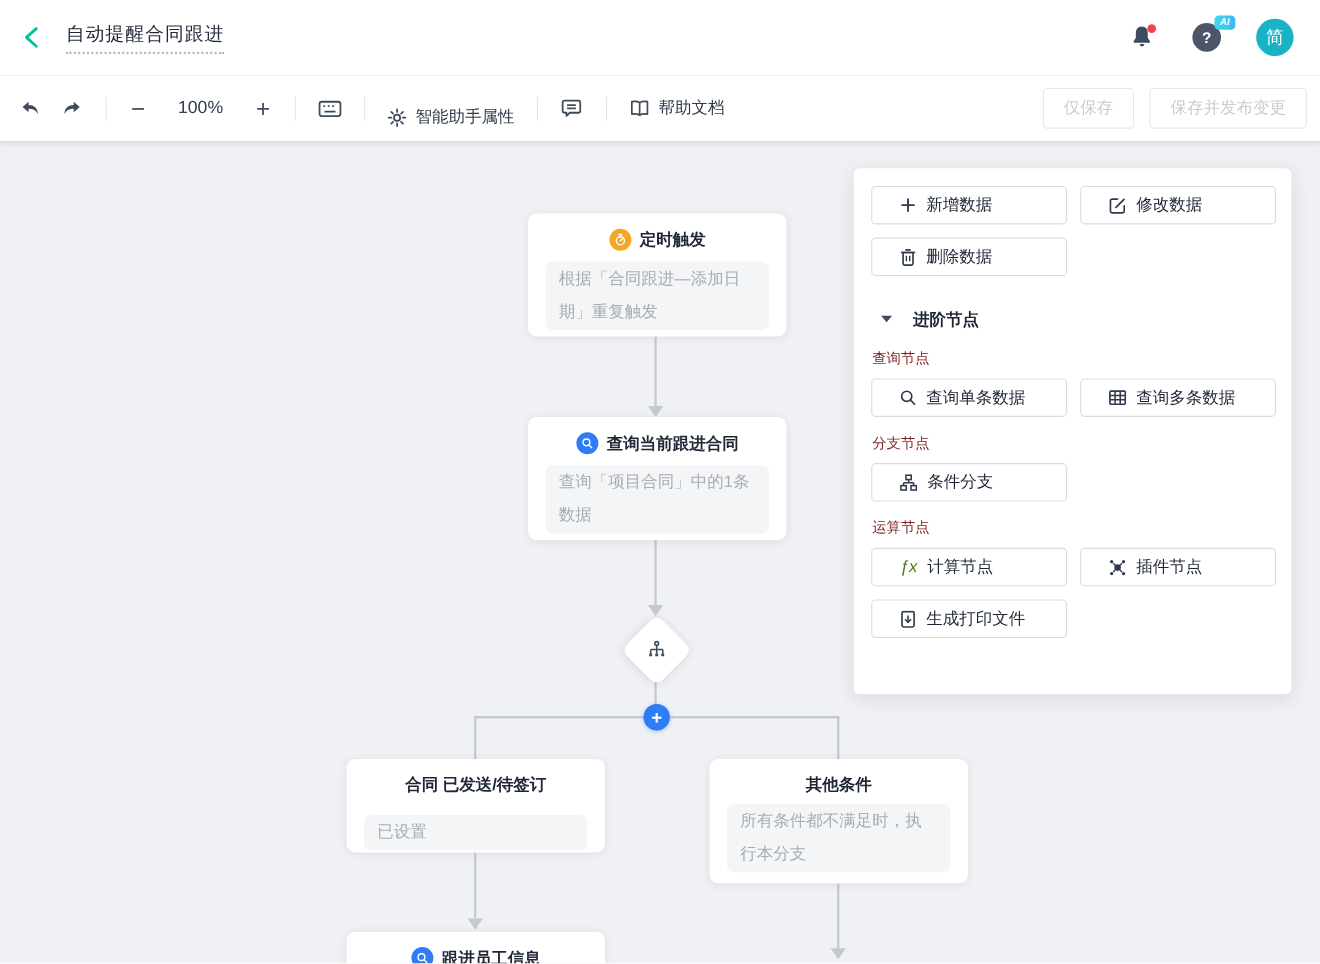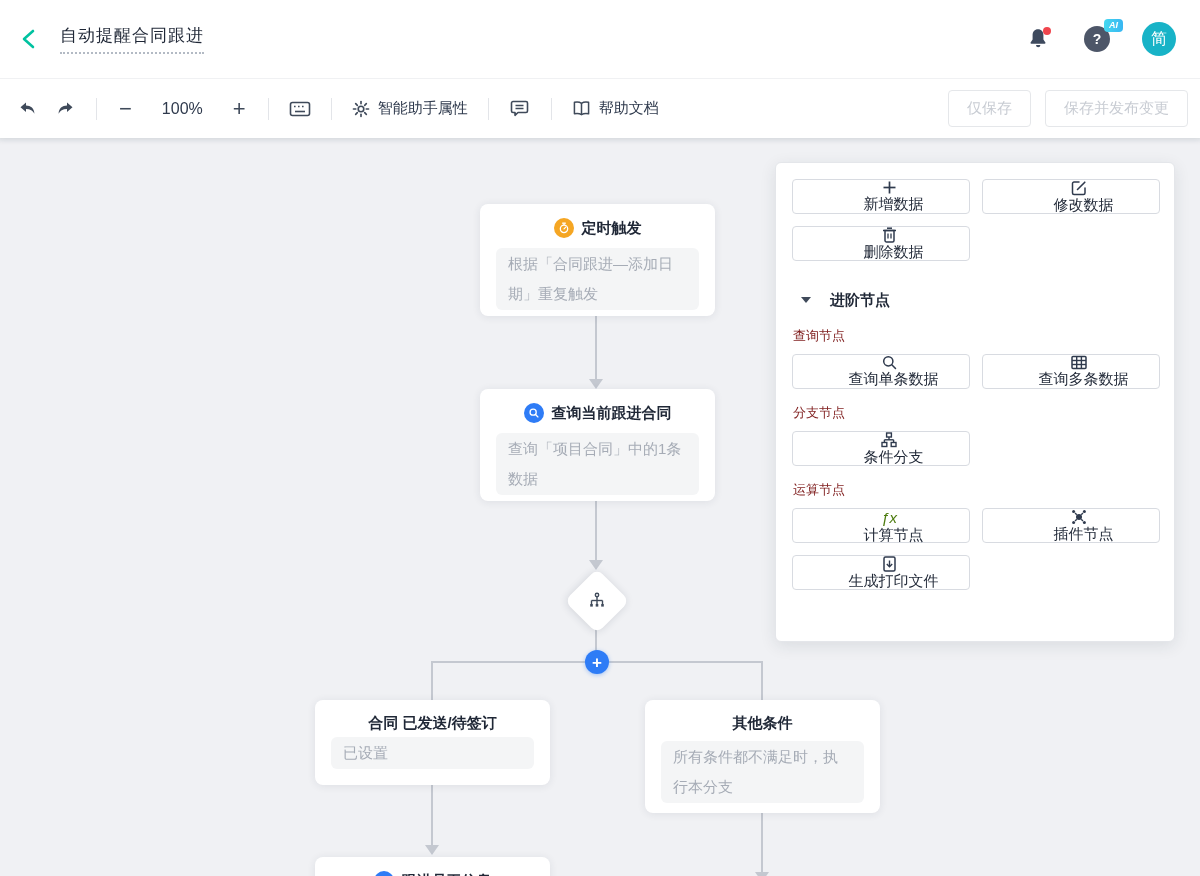--- a/index.html
+++ b/index.html
@@ -1,19 +1,19 @@
 <!DOCTYPE html>
 <html><head>
 <meta charset="utf-8">
 <style>
   * { margin:0; padding:0; box-sizing:border-box; }
   html,body { width:1200px; height:876px; font-family:"Liberation Sans","DejaVu Sans",sans-serif; background:#fff; overflow:hidden; }
 
   
-  .header { height:79px; background:#fff; display:flex; align-items:center; padding:0 24px 0 16px; border-bottom:1px solid #f0f1f3; position:relative; z-index:30; }
+  .header { height:69px; background:#fff; display:flex; align-items:center; padding:0 24px 0 16px; border-bottom:1px solid #f0f1f3; position:relative; z-index:30; }
   .back-btn { width:28px; height:28px; display:flex; align-items:center; justify-content:center; cursor:pointer; }
   .page-title { margin-left:16px; font-size:17px; font-weight:500; color:#1f2736; letter-spacing:1px; padding-bottom:5px; border-bottom:2px dotted #b3bac4; cursor:text; }
   .header-right { margin-left:auto; display:flex; align-items:center; }
   .bell-wrap { position:relative; width:26px; height:26px; margin-right:32px; cursor:pointer; }
   .bell-dot { position:absolute; top:1px; right:1px; width:8px; height:8px; border-radius:50%; background:#f0454d; }
   .help-wrap { position:relative; width:26px; height:26px; border-radius:50%; background:#4d5668; color:#fff; display:flex; align-items:center; justify-content:center; font-size:14px; font-weight:700; margin-right:32px; cursor:pointer; }
   .ai-badge { position:absolute; top:-7px; right:-13px; background:linear-gradient(90deg,#45d8f0,#38b6f2); color:#fff; font-size:9px; font-weight:700; font-style:italic; padding:1px 5px 2px; border-radius:4px; }
   .logo-circle { width:34px; height:34px; border-radius:50%; background:#18b3c7; color:#fff; font-size:16px; display:flex; align-items:center; justify-content:center; cursor:pointer; }
 
   
@@ -46,21 +46,21 @@
   .diamond-icon { position:absolute; width:46px; height:46px; display:flex; align-items:center; justify-content:center; cursor:pointer; }
 
   .plus-junction { position:absolute; width:24px; height:24px; border-radius:50%; background:#2e7cf6; color:#fff; display:flex; align-items:center; justify-content:center; font-size:17px; font-weight:700; line-height:1; cursor:pointer; box-shadow:0 1px 4px rgba(46,124,246,.4); }
 
   
   .node-panel { position:absolute; left:775px; top:24px; width:400px; height:480px; background:#fff; border:1px solid #e4e6ea; border-radius:6px; box-shadow:0 4px 16px rgba(31,45,61,.10); padding:16px 16px 20px; }
   .section-head { display:flex; align-items:center; height:24px; margin:6px 0 10px; cursor:pointer; }
   .tri-down { width:0; height:0; border-left:5px solid transparent; border-right:5px solid transparent; border-top:6px solid #3f4a5a; margin:0 19px 0 9px; }
   .section-title { font-size:15px; font-weight:600; color:#1f2736; }
   .pgrid { display:grid; grid-template-columns:178px 178px; gap:12px; }
-  .pbtn { display:flex; align-items:center; height:35px; background:#fff; border:1px solid #d8dbe1; border-radius:4px; padding-left:25px; cursor:pointer; font-family:inherit;flex-direction:column; }
+  .pbtn { display:flex; align-items:center; height:35px; background:#fff; border:1px solid #d8dbe1; border-radius:4px; padding-left:25px; cursor:pointer; font-family:inherit; }
   .pbtn svg { flex:none; margin-right:9px; }
   .pbtn-label { font-size:15px; color:#1f2736; white-space:nowrap; }
   .fx-glyph { font-size:15px; font-style:italic; font-weight:400; color:#4d7c0f; margin-right:9px; }
   .group-label { font-size:13px; color:#7f1d1d; margin:15px 0 9px 1px; }
   .gap-lg { margin-top:27px; }
 </style>
 </head>
 <body>
 
 <div class="header">
@@ -105,21 +105,21 @@
   <div class="tbtn">
     <svg width="22" height="18" viewBox="0 0 22 18">
       <rect x="1.5" y="2.5" width="19" height="13" rx="2" fill="none" stroke="#3f4a5a" stroke-width="1.6"></rect>
       <line x1="5" y1="6.5" x2="6.6" y2="6.5" stroke="#3f4a5a" stroke-width="1.6"></line>
       <line x1="9" y1="6.5" x2="10.6" y2="6.5" stroke="#3f4a5a" stroke-width="1.6"></line>
       <line x1="13" y1="6.5" x2="14.6" y2="6.5" stroke="#3f4a5a" stroke-width="1.6"></line>
       <line x1="6" y1="11.5" x2="16" y2="11.5" stroke="#3f4a5a" stroke-width="1.6"></line>
     </svg>
   </div>
   <div class="tdivider"></div>
-  <div class="tbtn" style="min-width:0; padding:0 6px;">
+  <div class="tbtn" style="min-width:0; padding:0 6px;align-items:flex-end;">
     <svg width="18" height="18" viewBox="0 0 20 20">
       <g stroke="#3f4a5a" stroke-width="1.8" fill="none">
         <circle cx="10" cy="10" r="3.1"></circle>
         <g stroke-linecap="round">
           <line x1="10" y1="1.6" x2="10" y2="4.2"></line>
             <line x1="10" y1="15.8" x2="10" y2="18.4"></line>
           <line x1="1.6" y1="10" x2="4.2" y2="10"></line>
             <line x1="15.8" y1="10" x2="18.4" y2="10"></line>
           <line x1="4.1" y1="4.1" x2="5.9" y2="5.9"></line>
             <line x1="14.1" y1="14.1" x2="15.9" y2="15.9"></line>
@@ -215,21 +215,21 @@
   </div>
 
   <div class="plus-junction" style="left:585px; top:512px;">
     <span>+</span>
   </div>
 
   <div class="node-card" style="left:315px; top:562px; height:85px;">
     <div class="node-head">
       <span class="node-title">合同 已发送/待签订</span>
     </div>
-    <div class="node-body" style="margin-top:4px;">已设置</div>
+    <div class="node-body" style="margin-top:18px;">已设置</div>
   </div>
 
   <div class="node-card" style="left:645px; top:562px; height:113px;">
     <div class="node-head">
       <span class="node-title">其他条件</span>
     </div>
     <div class="node-body" style="margin-top:8px;">所有条件都不满足时，执行本分支</div>
   </div>
 
   <div class="node-card" style="left:315px; top:719px; height:100px;">

